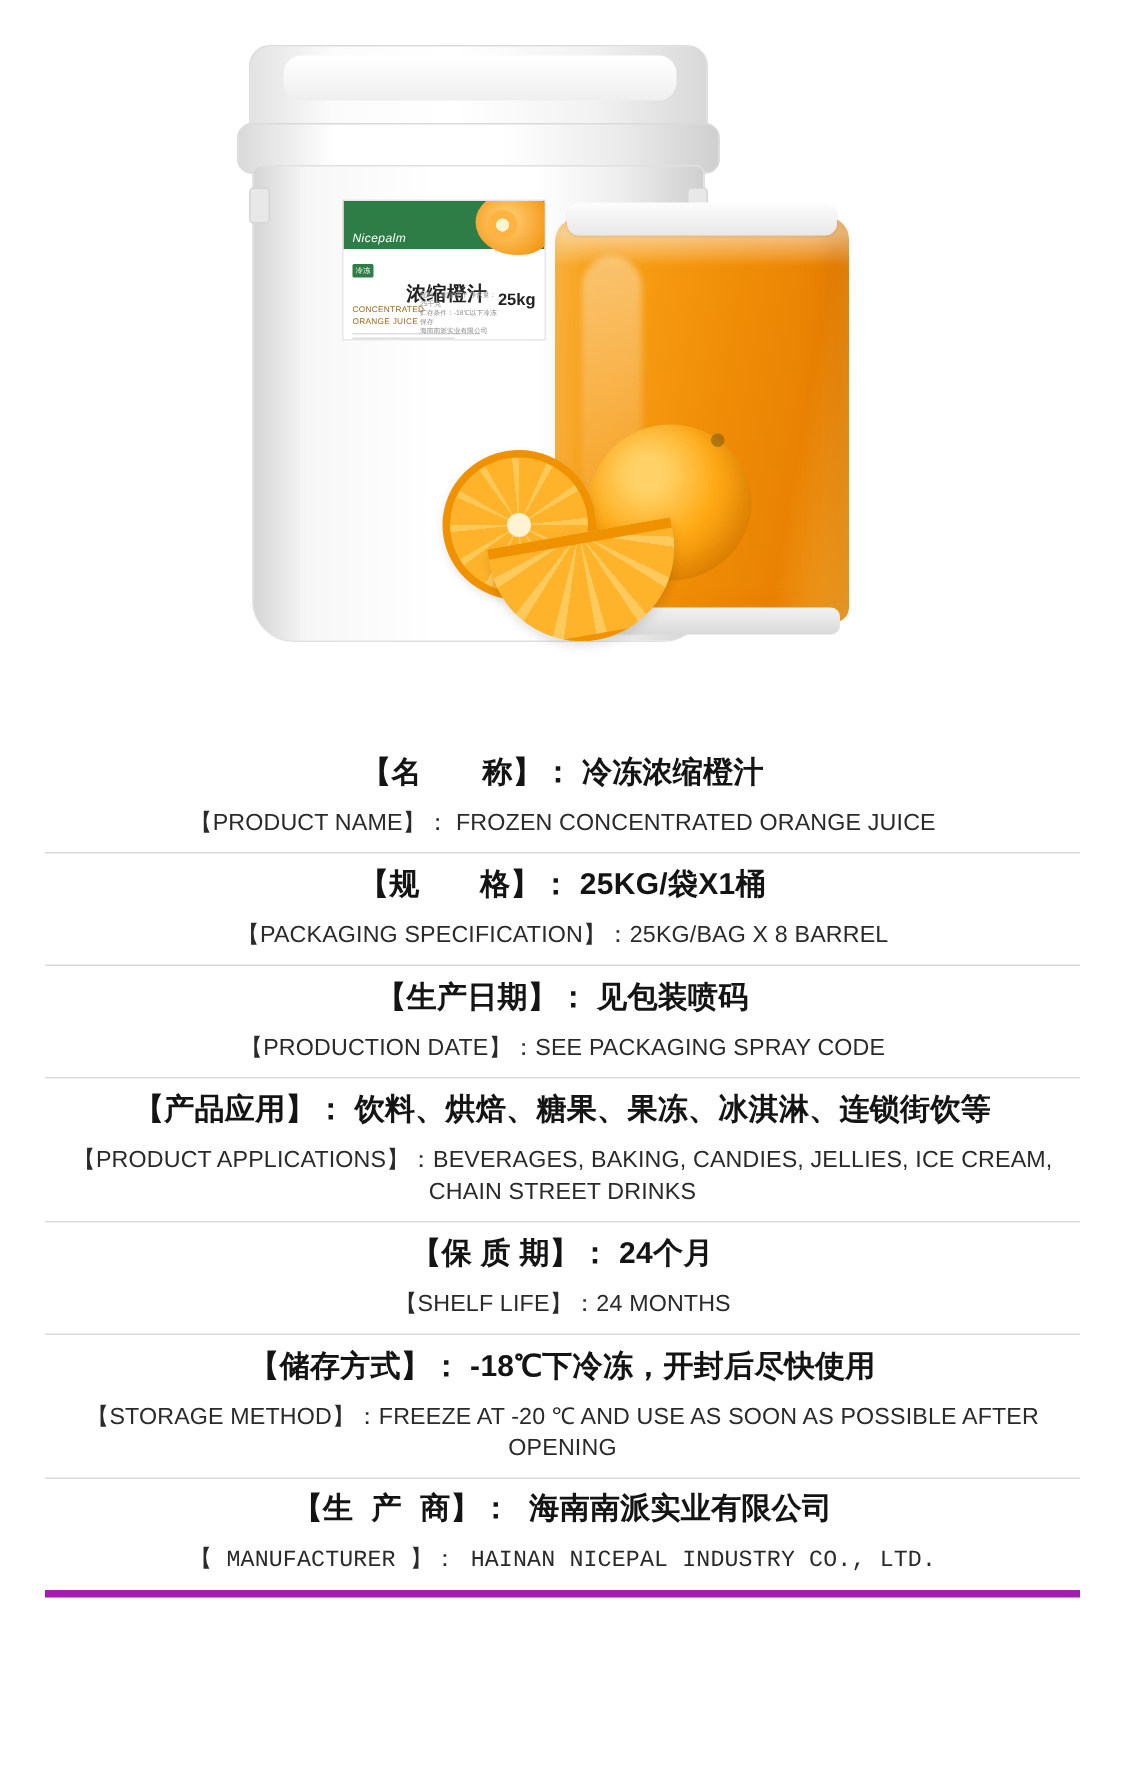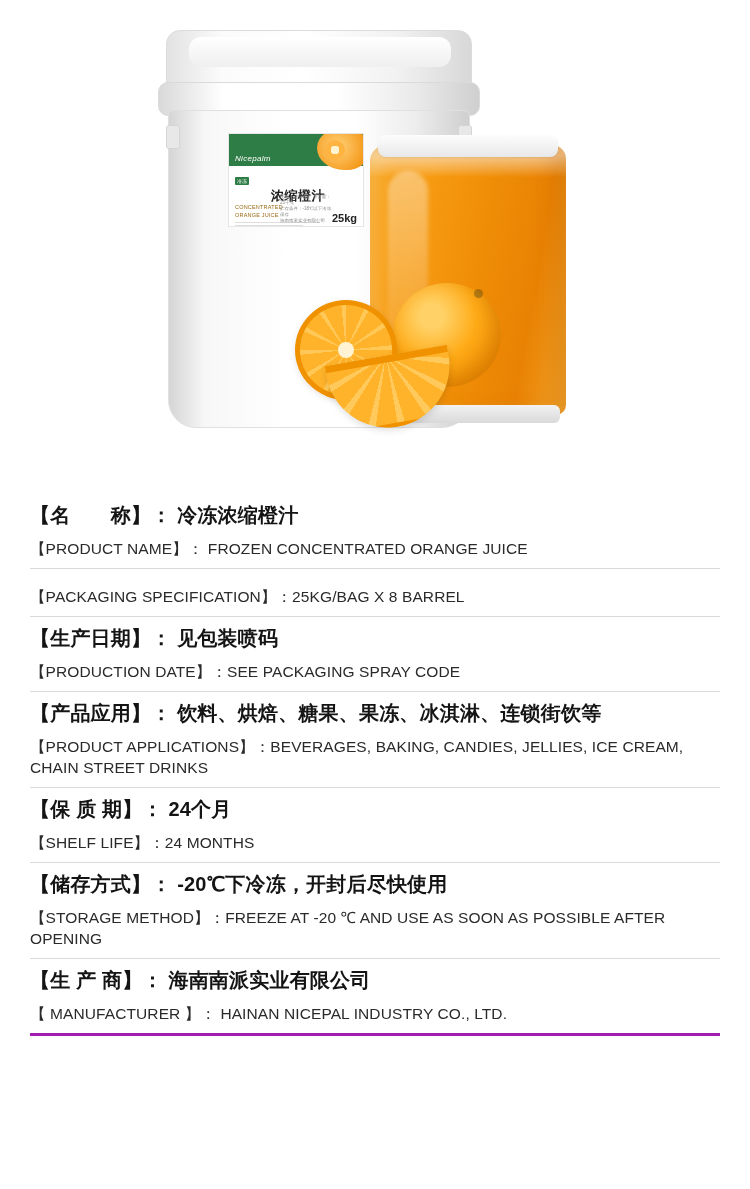--- a/index.html
+++ b/index.html
@@ -172,21 +172,20 @@
   }
   .label-lines i:nth-child(2) { width: 56%; }
   .label-lines i:nth-child(3) { width: 63%; }
   .label-bottom {
     position: absolute;
     bottom: 2px;
     left: 6px;
     right: 6px;
     display: flex;
     justify-content: space-between;
-    align-items: flex-end;
     margin-left: 45px;
   }
   .label-fineprint {
     font-size: 4.5px;
     color: #8a8a8a;
     line-height: 6px;
     width: 90px;
   }
   .label-weight {
     font-size: 11px;
@@ -315,22 +314,23 @@
     background: #f09100;
   }
 
   
   .specs {
     padding: 24px 30px 0 30px;
   }
   .spec-row {
     border-bottom: 1px solid #d9d9d9;
     padding: 8px 0 9px 0;
-  }
-  .spec-row:last-child { border-bottom: 3px solid #a21caf; }
+    text-align: center;
+  }
+  .spec-row:last-child { border-bottom: 5px solid #a21caf; font-family: Liberation Mono, monospace; }
   .spec-cn {
     font-size: 20px;
     font-weight: bold;
     color: #141414;
     letter-spacing: .2px;
     line-height: 27px;
     white-space: nowrap;
   }
   .spec-en {
     font-size: 15.5px;
@@ -393,40 +393,41 @@
 </div>
 
 <div class="specs">
 
   <div class="spec-row">
     <div class="spec-cn">【名　　称】：  冷冻浓缩橙汁</div>
     <div class="spec-en">【PRODUCT NAME】：  FROZEN CONCENTRATED ORANGE JUICE</div>
   </div>
 
   <div class="spec-row">
+    <div class="spec-cn">【规　　格】：  25KG/袋X1桶</div>
     <div class="spec-en">【PACKAGING SPECIFICATION】：25KG/BAG X 8 BARREL</div>
   </div>
 
   <div class="spec-row">
     <div class="spec-cn">【生产日期】：  见包装喷码</div>
     <div class="spec-en">【PRODUCTION DATE】：SEE PACKAGING SPRAY CODE</div>
   </div>
 
   <div class="spec-row">
     <div class="spec-cn">【产品应用】：  饮料、烘焙、糖果、果冻、冰淇淋、连锁街饮等</div>
     <div class="spec-en">【PRODUCT APPLICATIONS】：BEVERAGES, BAKING, CANDIES, JELLIES, ICE CREAM, CHAIN STREET DRINKS</div>
   </div>
 
   <div class="spec-row">
     <div class="spec-cn">【保  质  期】：  24个月</div>
     <div class="spec-en">【SHELF LIFE】：24 MONTHS</div>
   </div>
 
   <div class="spec-row">
-    <div class="spec-cn">【储存方式】：  -20℃下冷冻，开封后尽快使用</div>
+    <div class="spec-cn">【储存方式】：  -18℃下冷冻，开封后尽快使用</div>
     <div class="spec-en">【STORAGE METHOD】：FREEZE AT -20 ℃ AND USE AS SOON AS POSSIBLE AFTER OPENING</div>
   </div>
 
   <div class="spec-row">
     <div class="spec-cn">【生  产  商】：  海南南派实业有限公司</div>
     <div class="spec-en">【 MANUFACTURER 】：  HAINAN NICEPAL INDUSTRY CO., LTD.</div>
   </div>
 
 </div>
 

